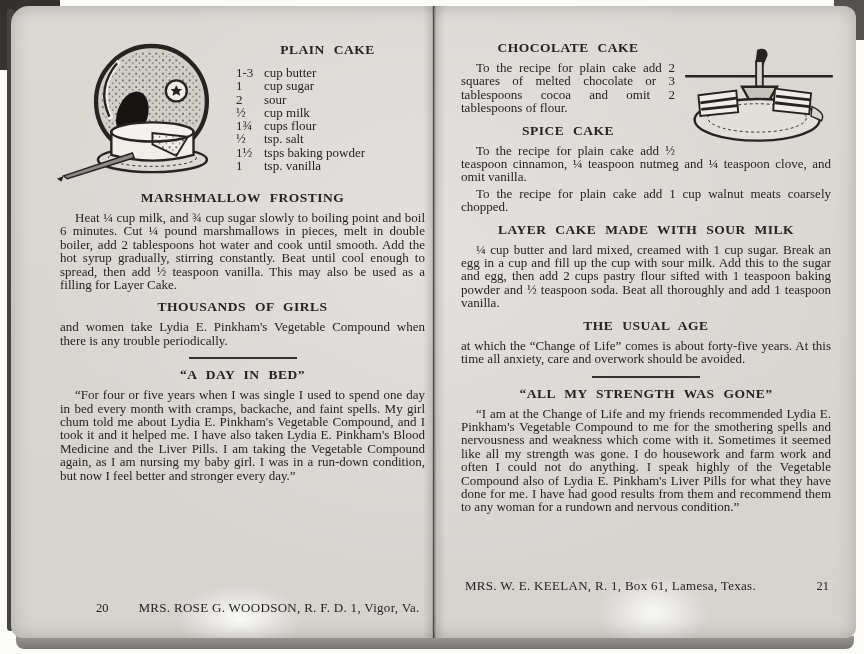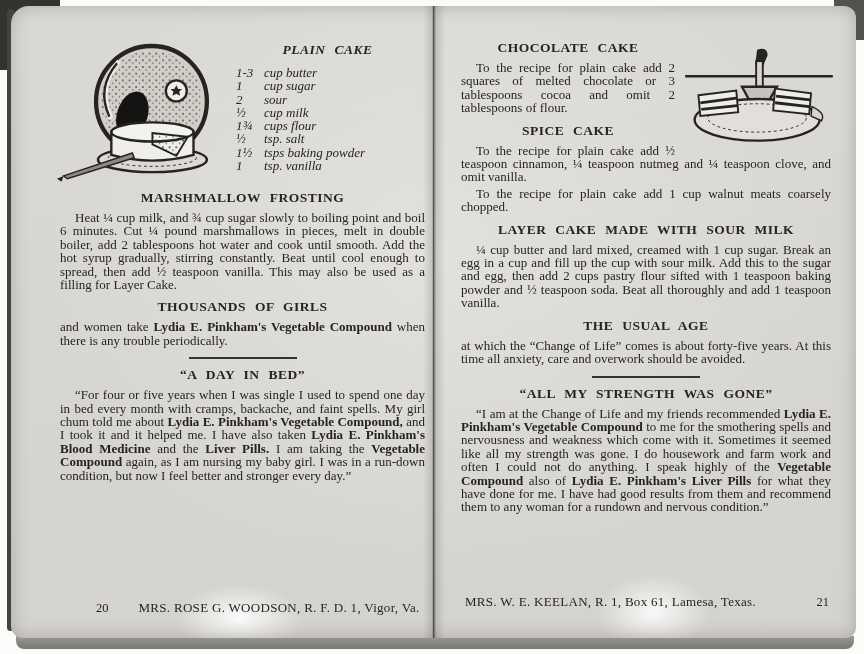--- a/index.html
+++ b/index.html
@@ -25,39 +25,39 @@
   .page{position:absolute;top:0;height:632px;}
   .page-left{left:33px;width:385px;}
   .page-right{left:438px;width:392px;}
   .page-inner-l{position:absolute;left:16px;right:4px;top:30px;bottom:0;}
   .page-inner-r{position:absolute;left:12px;right:10px;top:26px;bottom:0;}
 
   h3{margin:8px 0 5px;font-size:13.5px;font-weight:bold;text-align:center;
      letter-spacing:.5px;word-spacing:5px;}
   p.body{margin:0 0 3px;font-size:13px;line-height:13.4px;text-align:justify;}
   .ind{text-indent:15px;}
-  b{font-weight:bold;}
-
-  .recipe-top{display:flex;align-items:flex-start;margin:0 0 4px;font-style:italic;}
+  b{font-weight:normal;}
+
+  .recipe-top{display:flex;align-items:flex-start;margin:0 0 4px;}
   .illus-left{flex:0 0 172px;margin:2px 4px 0 -6px;}
   .ing-block{flex:1;padding-top:6px;}
   .ing-block h3{margin:0 0 8px;}
   .ing-list{font-size:13px;line-height:13.3px;padding-left:6px;}
   .ing-row{display:flex;}
   .ing-row .qty{width:28px;}
   .illus-right{float:right;width:152px;height:102px;margin:14px -4px 4px 8px;}
 
   .divider{width:108px;margin:10px auto 6px;border-top:2px solid #35332f;}
   .footer-line{position:absolute;left:0;right:0;bottom:22px;display:flex;
      font-size:13px;align-items:baseline;}
   .footer-line .pagenum{font-size:12.5px;}
   .fl-left{padding-left:4px;}
   .fl-left .pagenum{margin-right:30px;margin-left:32px;}
   .fl-left .attr{letter-spacing:.3px;}
-  .fl-right{bottom:28px;}
+  .fl-right{bottom:44px;}
   .fl-right .attr{flex:1;padding-left:4px;letter-spacing:.3px;}
   .fl-right .pagenum{padding-right:2px;}
   svg{display:block;}
 </style>
 </head>
 <body>
 
 <div class="scan">
   <div class="corner-dark"></div>
   <div class="corner-dark2"></div>

